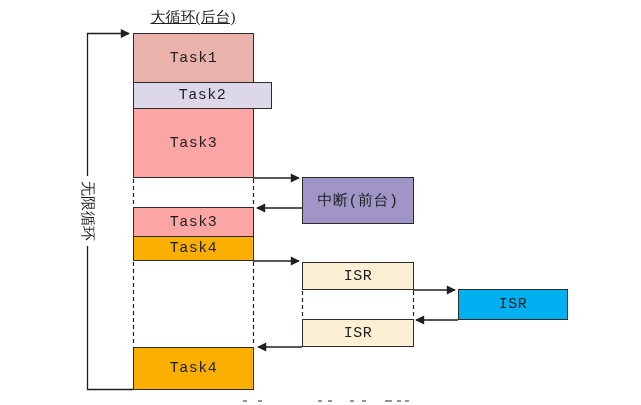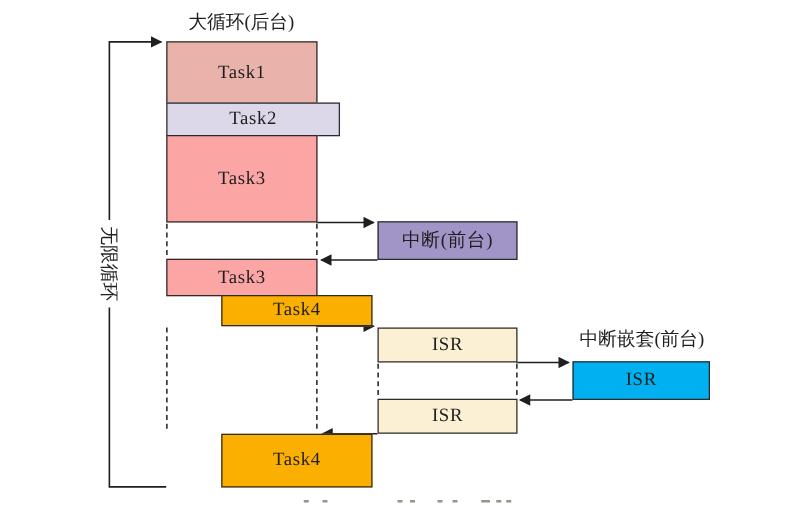--- a/index.html
+++ b/index.html
@@ -10,32 +10,33 @@
     font-family:"Liberation Serif","DejaVu Serif",serif;
     overflow:hidden;
   }
   .box{
     position:absolute;
     box-sizing:border-box;
     border:1px solid #2b2b2b;
     display:flex;align-items:center;justify-content:center;
     font-size:15px;color:#1f1f1f;
     letter-spacing:.5px;
+    font-family:Liberation Mono, monospace;
   }
   .task1{background:#e9b2aa;}
   .task2{background:#dcd7e9;}
   .task3{background:#fca5a5;}
-  .task4{background:#fbaf00;margin-left:44px;}
+  .task4{background:#fbaf00;}
   .interrupt{background:#a195c8;}
   .isr{background:#fbf0d3;}
   .isr-nested{background:#00b0f0;}
   .lbl{
     position:absolute;
     font-size:15px;color:#1f1f1f;
-    text-align:center;white-space:nowrap;
+    text-align:center;white-space:nowrap;text-decoration:underline;
   }
   .loop-label{
     position:absolute;
     left:87px;top:211px;
     transform:translate(-50%,-50%) rotate(90deg);
     background:#ffffff;
     padding:0 5px;
     font-size:15px;color:#1f1f1f;
     white-space:nowrap;
   }
@@ -72,31 +73,30 @@
       <line x1="133.5" y1="179" x2="133.5" y2="206"></line>
       <line x1="253.5" y1="179" x2="253.5" y2="206"></line>
       <line x1="133.5" y1="262" x2="133.5" y2="346"></line>
       <line x1="253.5" y1="262" x2="253.5" y2="346"></line>
       <line x1="302.5" y1="291" x2="302.5" y2="318"></line>
       <line x1="413.5" y1="291" x2="413.5" y2="318"></line>
     </g>
   </svg>
 
   <div class="lbl" style="left:128px;top:8px;width:130px;">大循环(后台)</div>
-  <div class="lbl" style="left:441px;top:262px;width:145px;">中断嵌套(前台)</div>
   <div class="loop-label">无限循环</div>
 
   <div class="box task1" style="left:133px;top:33px;width:121px;height:50px;">Task1</div>
   <div class="box task2" style="left:133px;top:82px;width:139px;height:27px;">Task2</div>
   <div class="box task3" style="left:133px;top:108px;width:121px;height:70px;">Task3</div>
   <div class="box task3" style="left:133px;top:207px;width:121px;height:30px;">Task3</div>
   <div class="box task4" style="left:133px;top:236px;width:121px;height:25px;">Task4</div>
   <div class="box task4" style="left:133px;top:347px;width:121px;height:43px;">Task4</div>
 
-  <div class="box interrupt" style="left:302px;top:177px;width:112px;height:31px;">中断(前台)</div>
+  <div class="box interrupt" style="left:302px;top:177px;width:112px;height:47px;">中断(前台)</div>
   <div class="box isr" style="left:302px;top:262px;width:112px;height:28px;">ISR</div>
   <div class="box isr" style="left:302px;top:319px;width:112px;height:28px;">ISR</div>
   <div class="box isr-nested" style="left:458px;top:289px;width:110px;height:31px;">ISR</div>
 
   <div>
     <i class="frag" style="left:243px;"></i>
     <i class="frag" style="left:258px;"></i>
     <i class="frag" style="left:318px;"></i>
     <i class="frag" style="left:328px;"></i>
     <i class="frag" style="left:350px;"></i>

